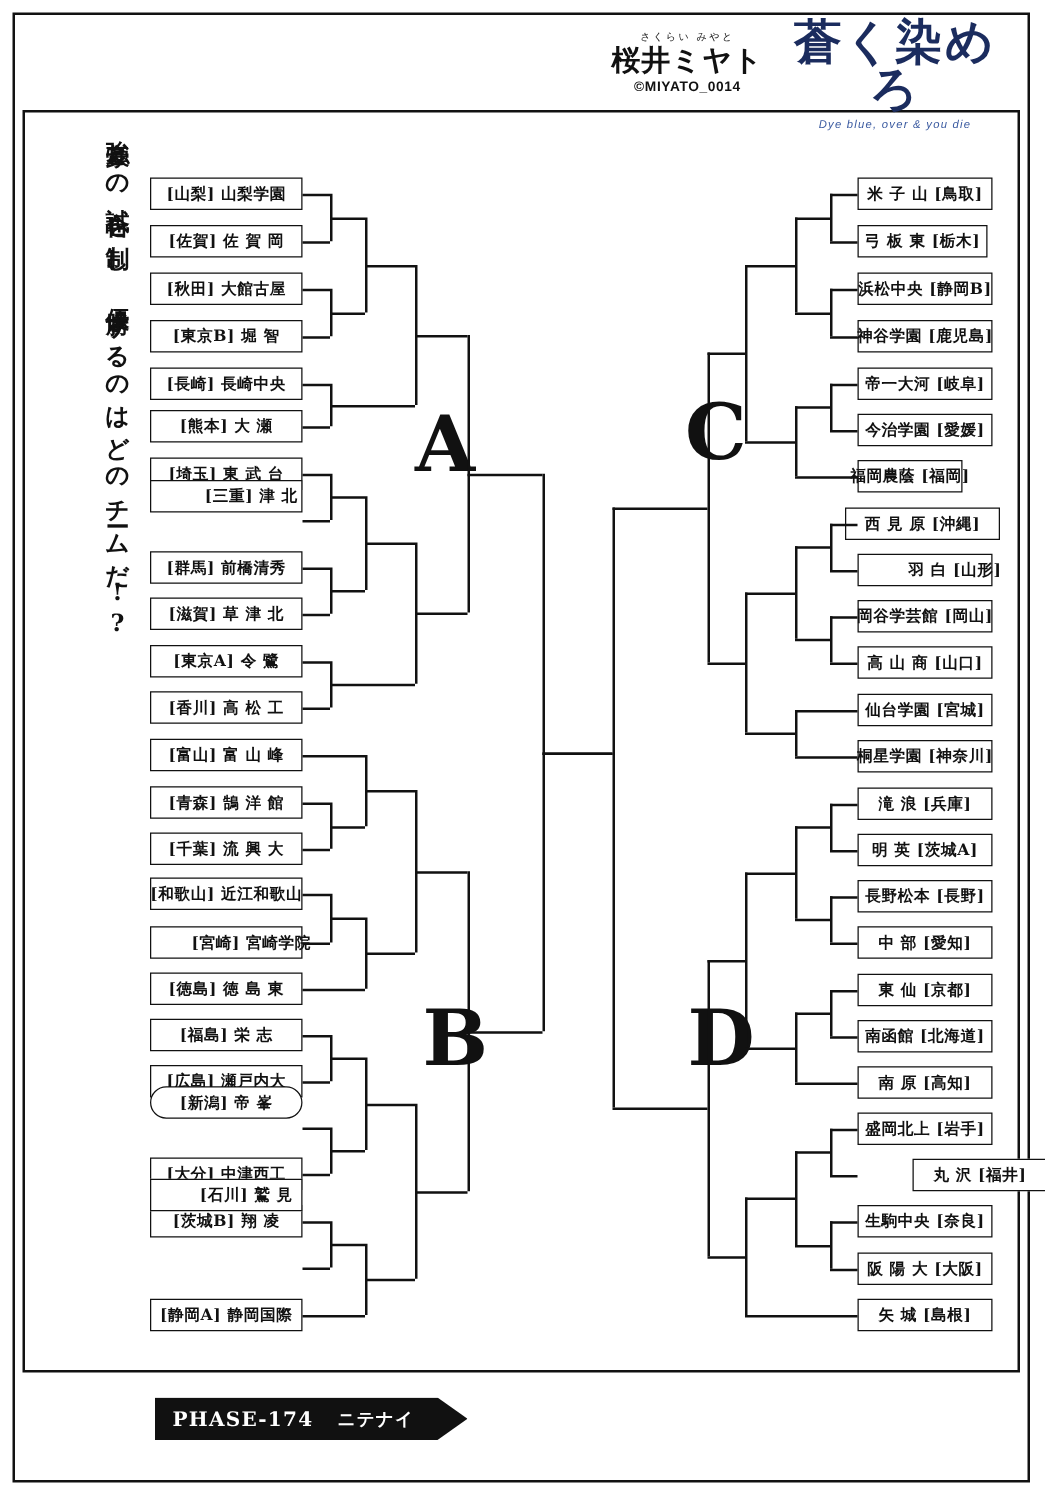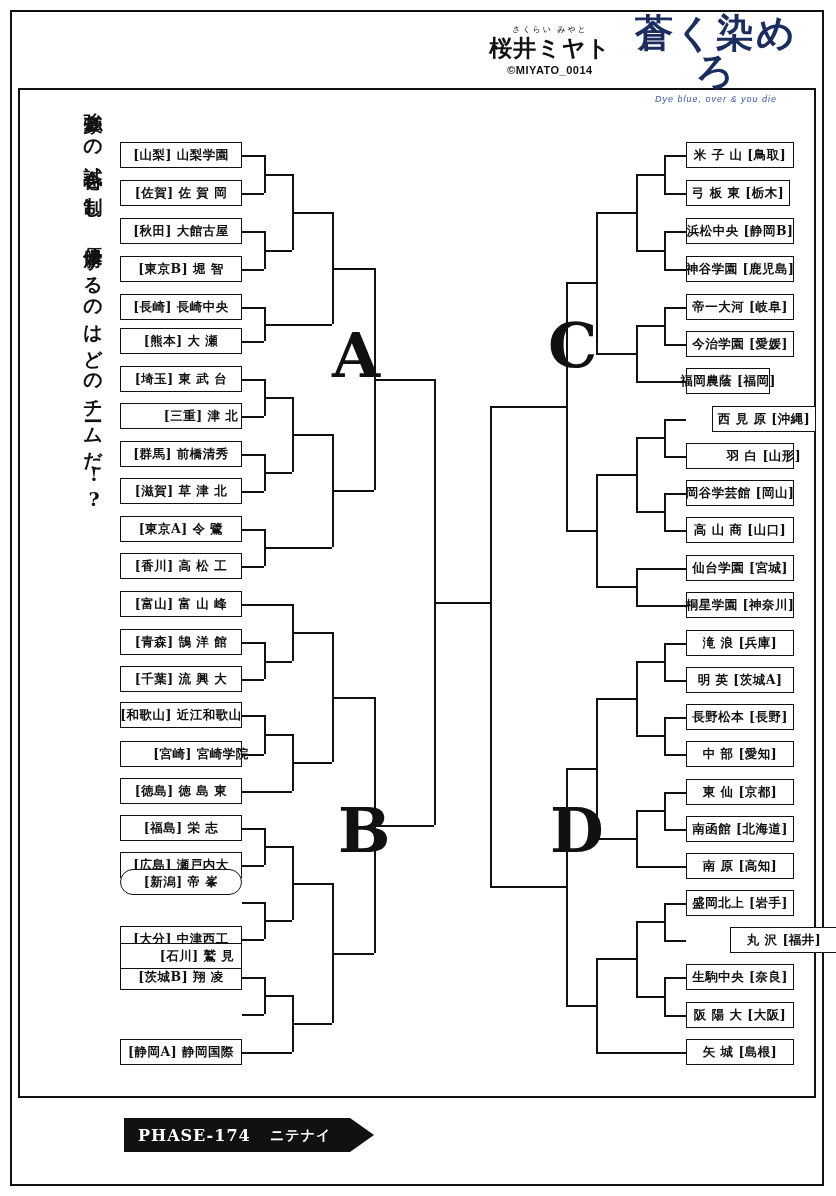--- a/index.html
+++ b/index.html
@@ -69,21 +69,21 @@
 <div class="blk" style="left:548px;top:315px;">C</div>
 <div class="blk" style="left:550px;top:800px;">D</div>
 
 <div class="team left" style="top:142px;">[山梨] 山梨学園</div>
 <div class="team left" style="top:180px;">[佐賀] 佐 賀 岡</div>
 <div class="team left" style="top:218px;">[秋田] 大館古屋</div>
 <div class="team left" style="top:256px;">[東京B] 堀   智</div>
 <div class="team left" style="top:294px;">[長崎] 長崎中央</div>
 <div class="team left" style="top:328px;">[熊本] 大   瀬</div>
 <div class="team left" style="top:366px;">[埼玉] 東 武 台</div>
-<div class="team left" style="top:403px;padding-left:40px;">[三重] 津   北</div>
+<div class="team left" style="top:384px;padding-left:40px;">[三重] 津   北</div>
 <div class="team left" style="top:441px;">[群馬] 前橋清秀</div>
 <div class="team left" style="top:478px;">[滋賀] 草 津 北</div>
 <div class="team left" style="top:516px;">[東京A] 令   鷺</div>
 <div class="team left" style="top:553px;">[香川] 高 松 工</div>
 <div class="team left" style="top:591px;">[富山] 富 山 峰</div>
 <div class="team left" style="top:629px;">[青森] 鵠 洋 館</div>
 <div class="team left" style="top:666px;">[千葉] 流 興 大</div>
 <div class="team left" style="top:702px;">[和歌山] 近江和歌山</div>
 <div class="team left" style="top:741px;padding-left:40px;">[宮崎] 宮崎学院</div>
 <div class="team left" style="top:778px;">[徳島] 徳 島 東</div>
@@ -95,21 +95,21 @@
 <div class="team left" style="top:943px;padding-left:32px;">[石川] 鷲   見</div>
 <div class="team left" style="top:1039px;">[静岡A] 静岡国際</div>
 
 <div class="team" style="left:686px;width:108px;top:142px;">米 子 山 [鳥取]</div>
 <div class="team" style="left:686px;width:104px;top:180px;">弓 板 東 [栃木]</div>
 <div class="team" style="left:686px;width:108px;top:218px;">浜松中央 [静岡B]</div>
 <div class="team" style="left:686px;width:108px;top:256px;">神谷学園 [鹿児島]</div>
 <div class="team" style="left:686px;width:108px;top:294px;">帝一大河 [岐阜]</div>
 <div class="team" style="left:686px;width:108px;top:331px;">今治学園 [愛媛]</div>
 <div class="team" style="left:686px;width:84px;top:368px;">福岡農蔭 [福岡]</div>
-<div class="team" style="left:712px;width:104px;top:406px;">西 見 原 [沖縄]</div>
+<div class="team" style="left:676px;width:124px;top:406px;">西 見 原 [沖縄]</div>
 <div class="team" style="left:686px;width:108px;top:443px;padding-left:48px;">羽   白 [山形]</div>
 <div class="team" style="left:686px;width:108px;top:480px;">岡谷学芸館 [岡山]</div>
 <div class="team" style="left:686px;width:108px;top:517px;">高 山 商 [山口]</div>
 <div class="team" style="left:686px;width:108px;top:555px;">仙台学園 [宮城]</div>
 <div class="team" style="left:686px;width:108px;top:592px;">桐星学園 [神奈川]</div>
 <div class="team" style="left:686px;width:108px;top:630px;">滝   浪 [兵庫]</div>
 <div class="team" style="left:686px;width:108px;top:667px;">明   英 [茨城A]</div>
 <div class="team" style="left:686px;width:108px;top:704px;">長野松本 [長野]</div>
 <div class="team" style="left:686px;width:108px;top:741px;">中   部 [愛知]</div>
 <div class="team" style="left:686px;width:108px;top:779px;">東   仙 [京都]</div>

